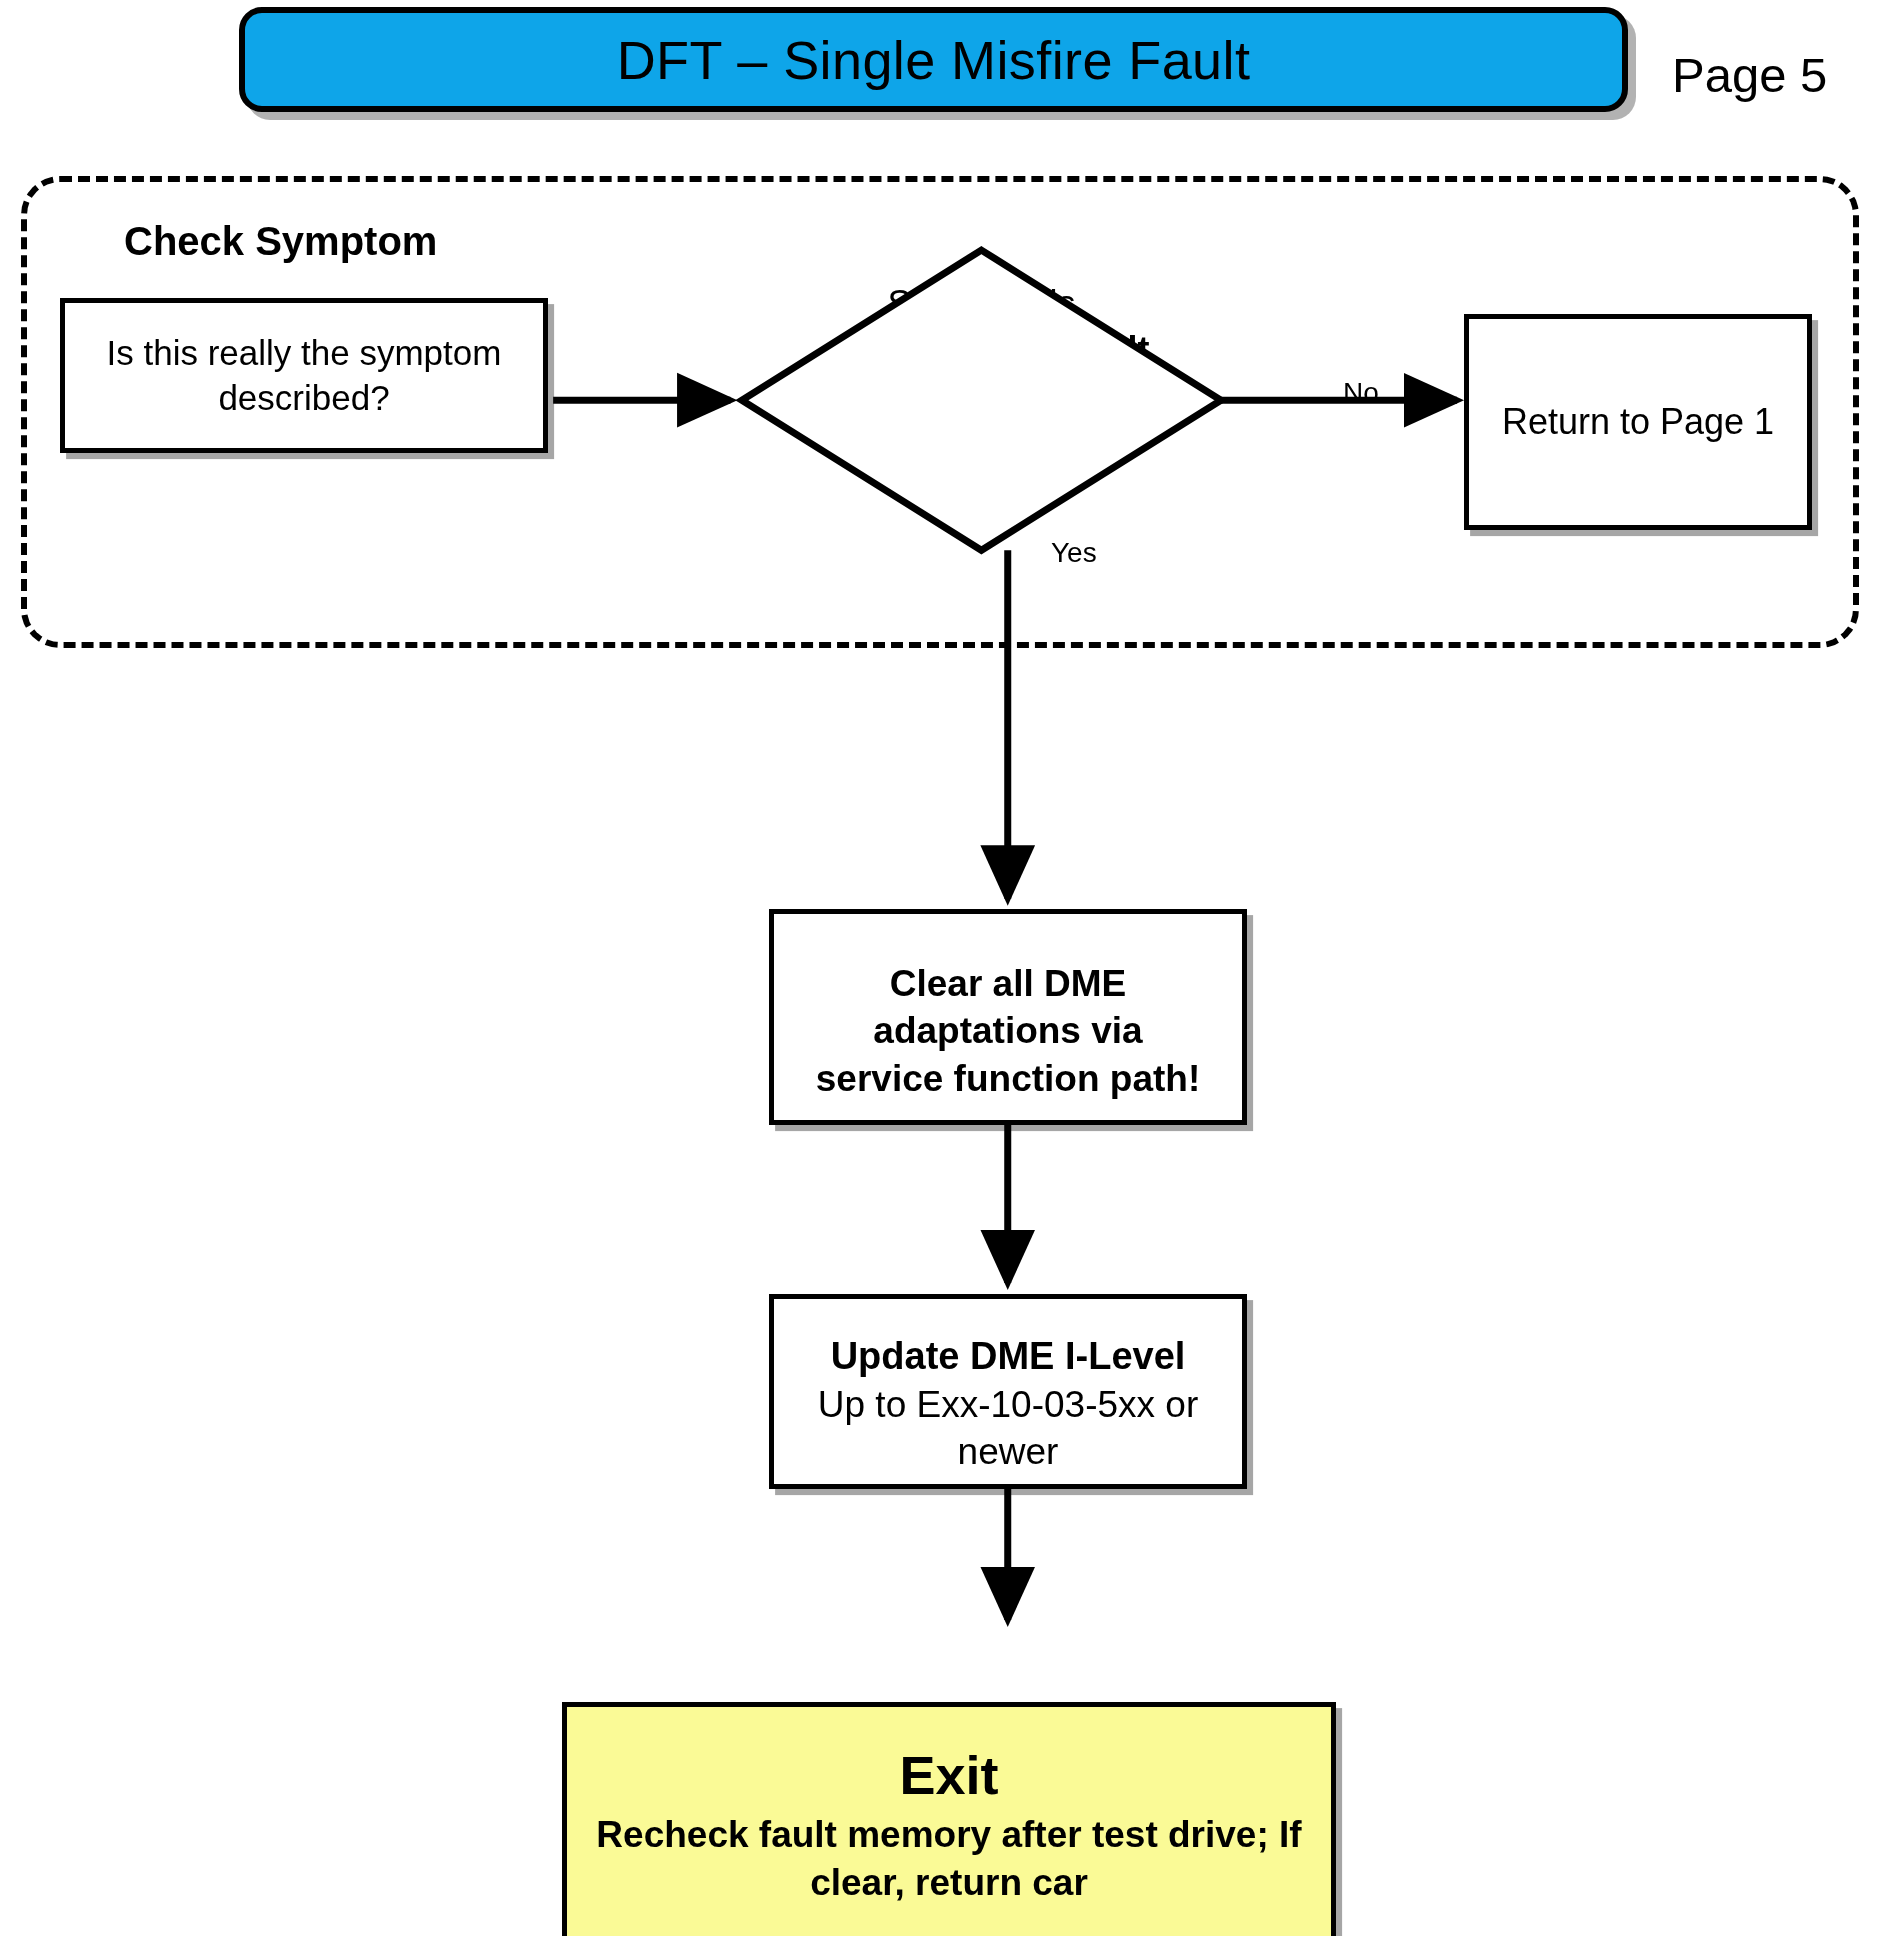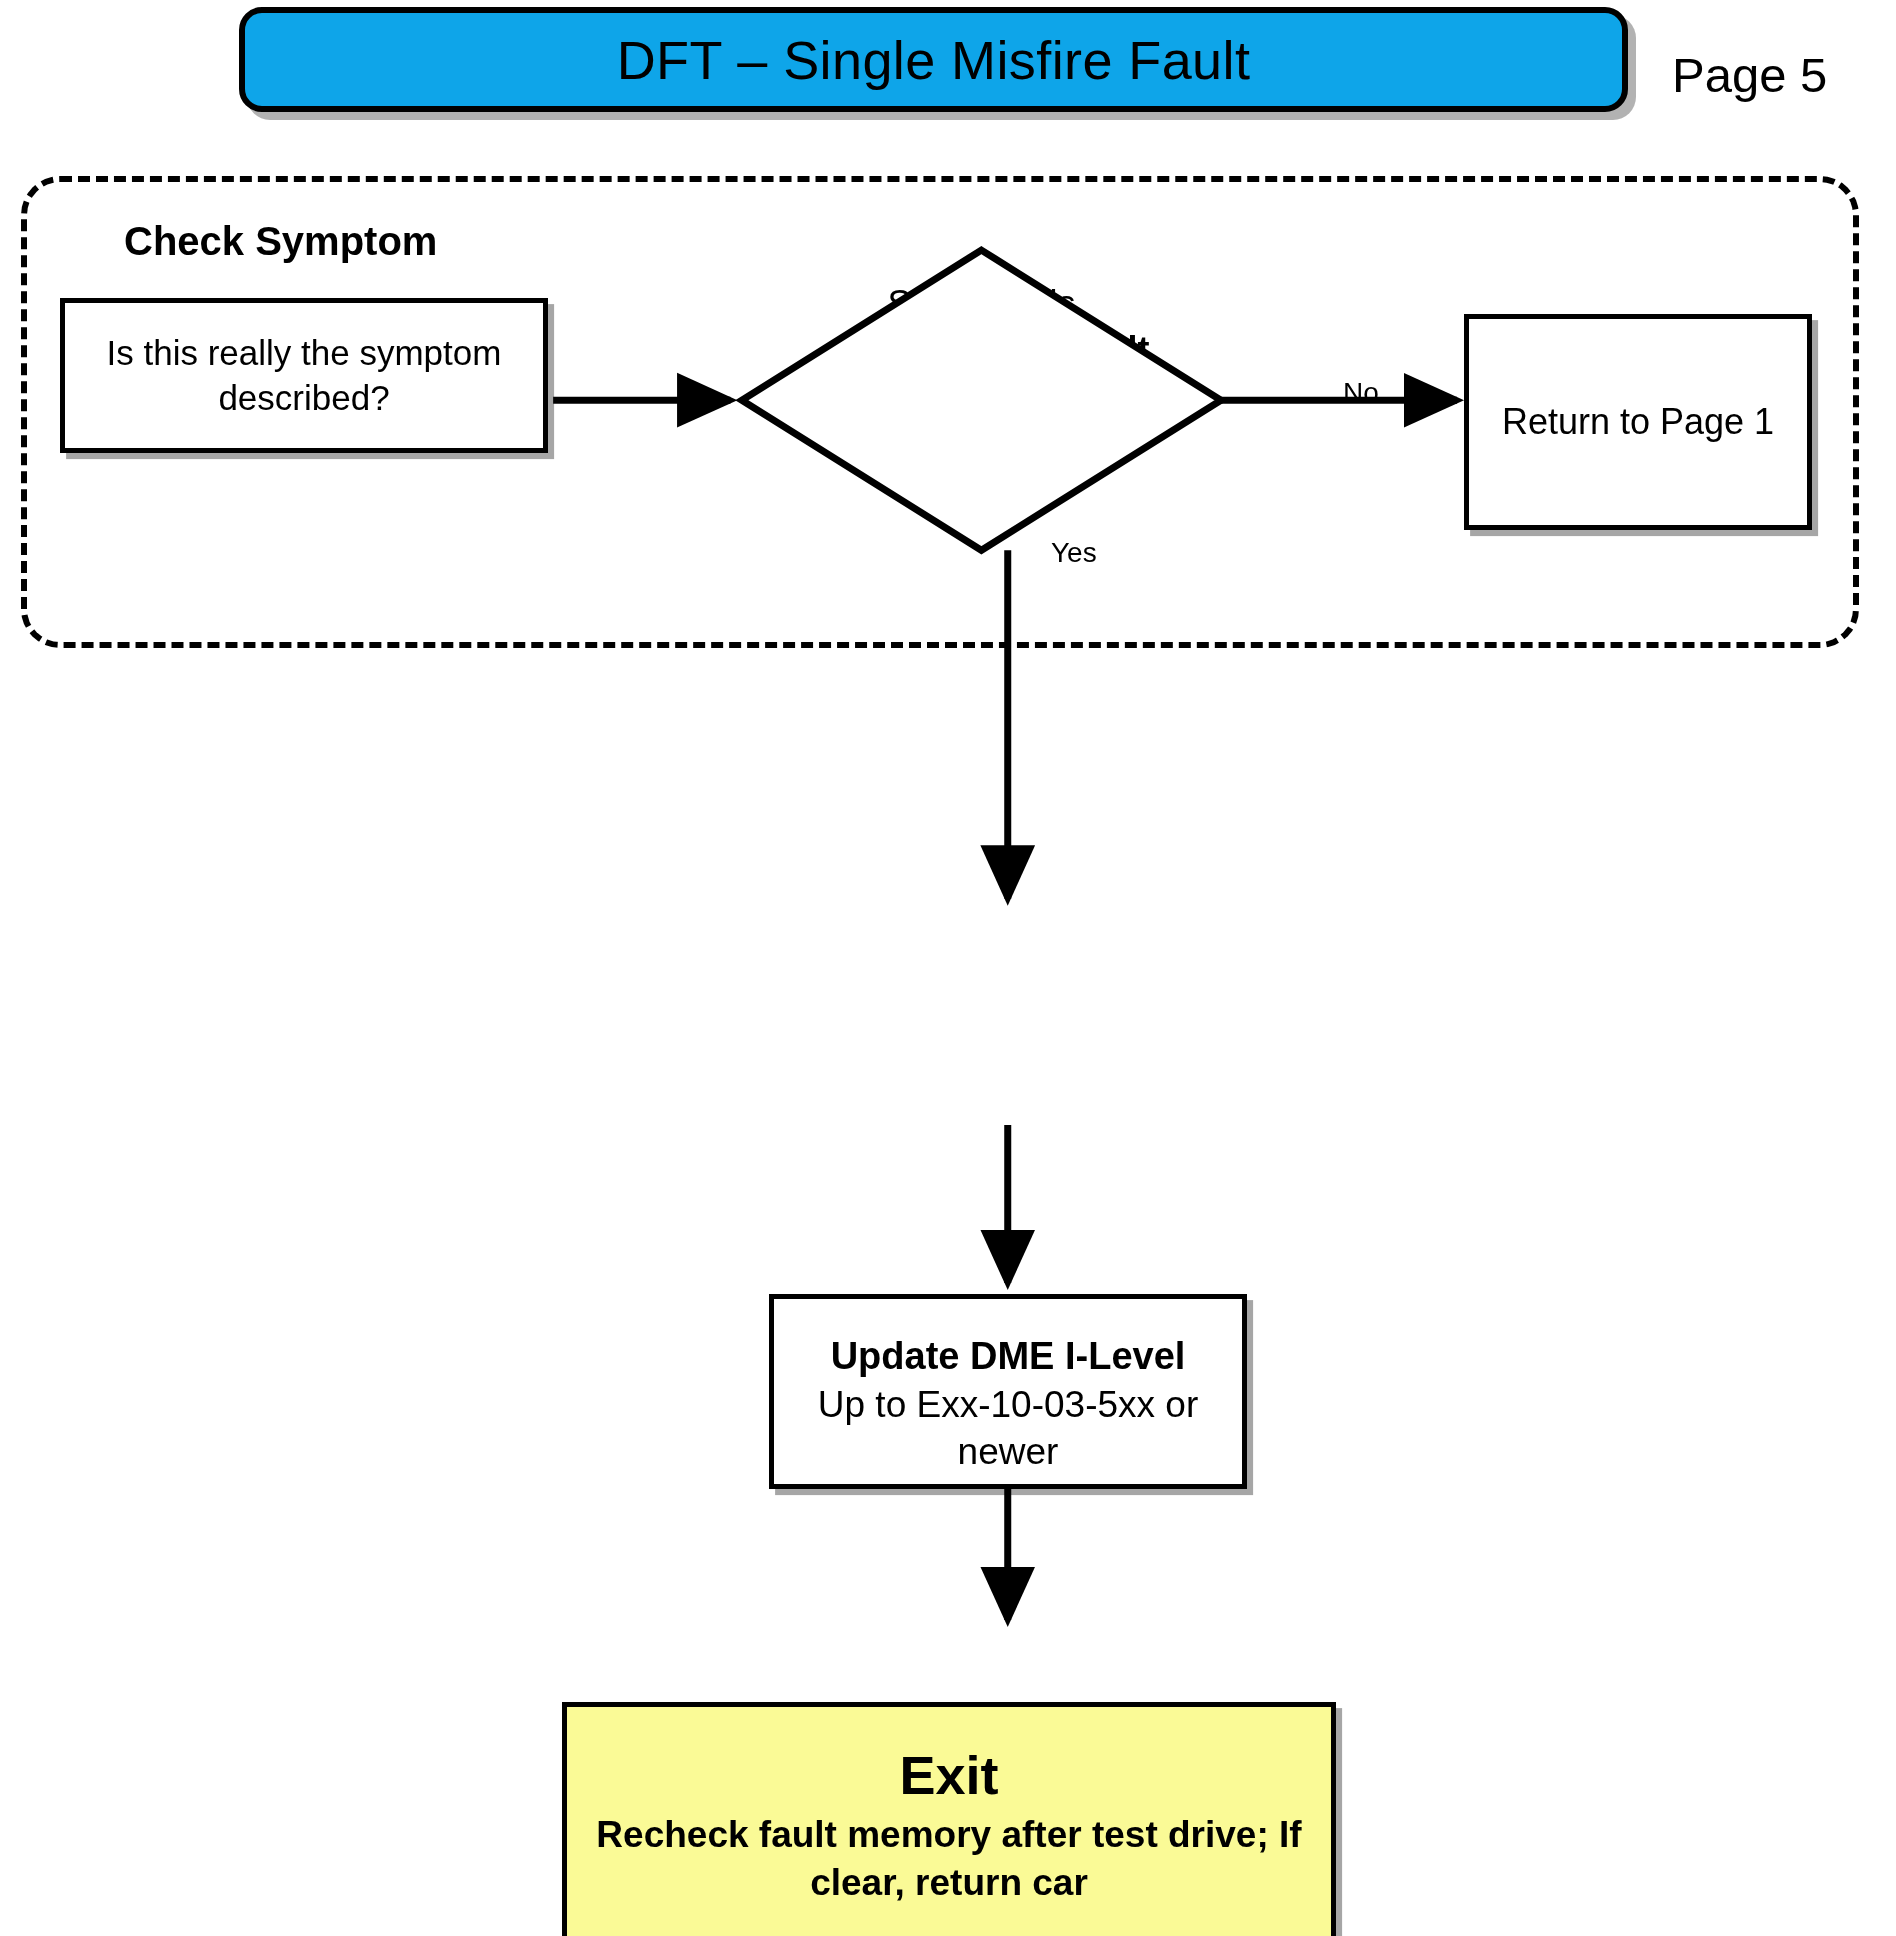--- a/index.html
+++ b/index.html
@@ -192,20 +192,26 @@
   <div class="group-title">Check Symptom</div>
 
   <div class="box" id="box-symptom">
     <div class="box-inner">Is this really the symptom described?</div>
   </div>
 
   <div class="box" id="box-return">
     <div class="box-inner">Return to Page 1</div>
   </div>
 
+  <div class="box" id="box-clear">
+    <div class="box-inner">
+      <div>Clear all DME adaptations via</div>
+      <div>service function path!</div>
+    </div>
+  </div>
 
   <div class="box" id="box-update">
     <div class="box-inner">
       <div class="line-1">Update DME I-Level</div>
       <div class="line-2">Up to Exx-10-03-5xx or newer</div>
     </div>
   </div>
 
   <div class="box" id="box-exit">
     <div class="box-inner">

